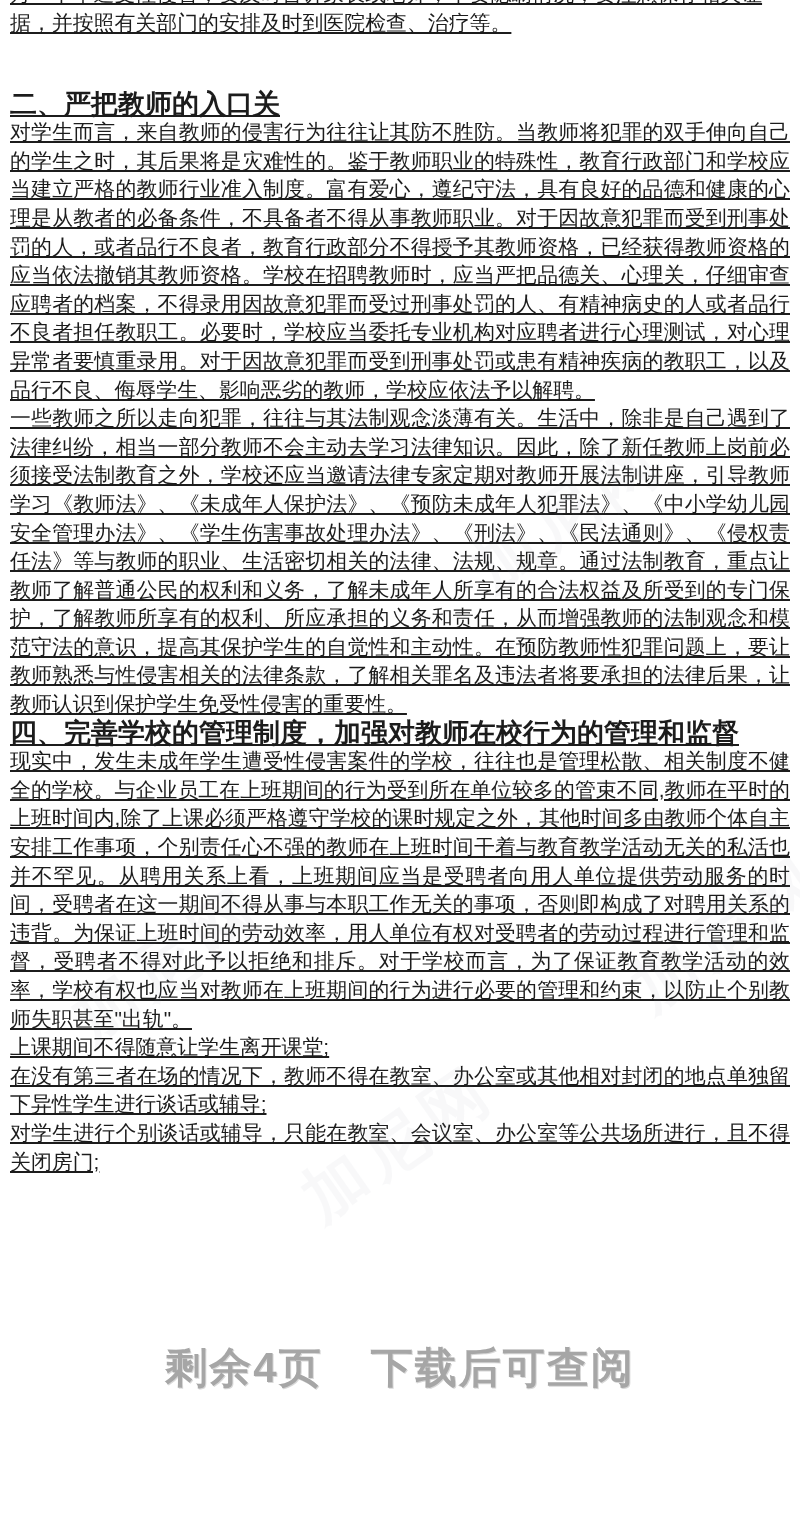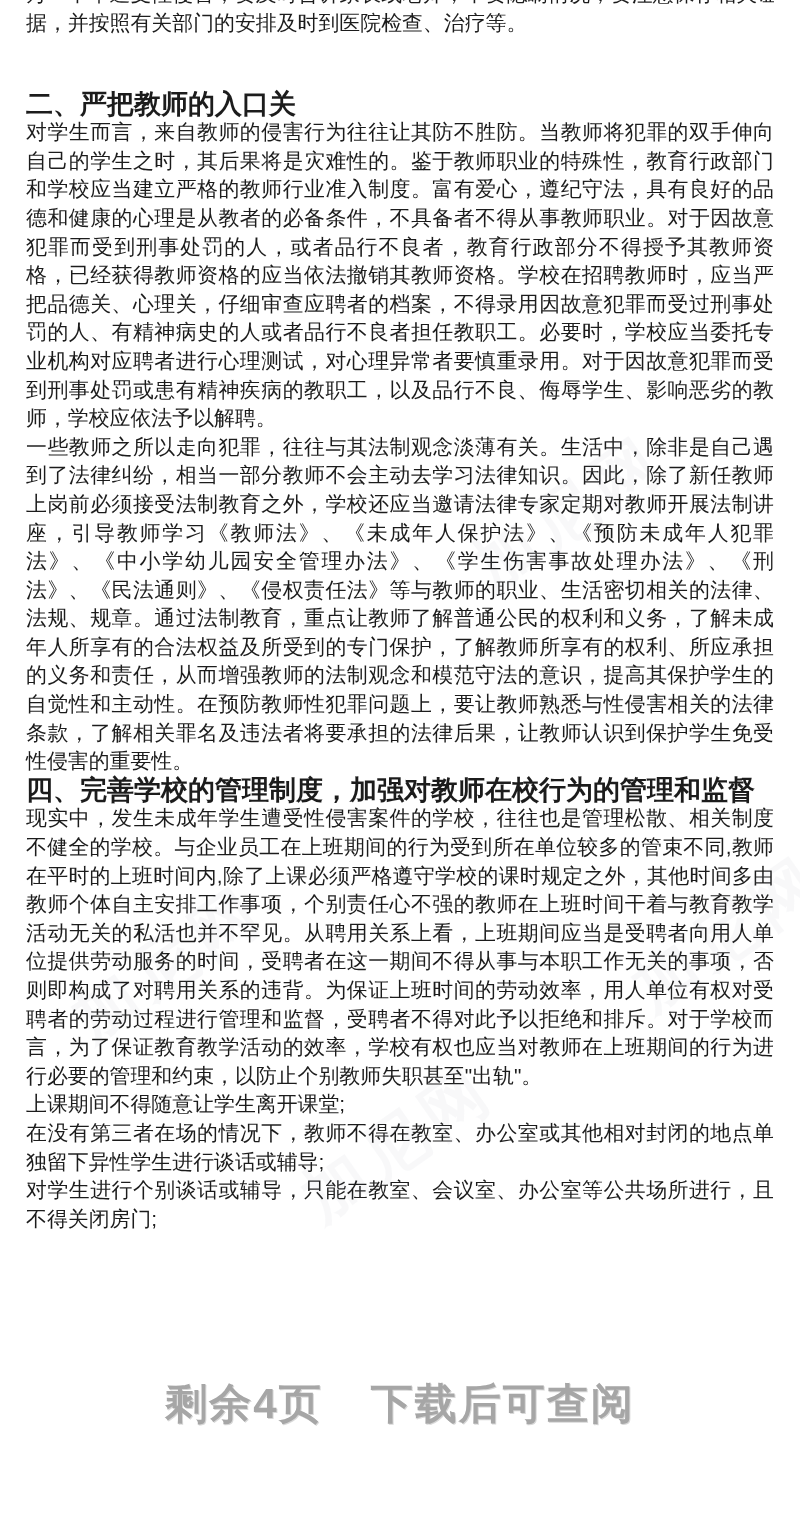--- a/index.html
+++ b/index.html
@@ -6,41 +6,42 @@
   body {
     width: 800px; height: 1526px;
     background: #ffffff;
     font-family: "Liberation Sans", sans-serif;
     color: #1c1c1c;
     position: relative;
     overflow: hidden;
   }
   .page { position: relative; width: 800px; height: 1526px; overflow: hidden; }
   .doc {
-    padding: 0 26px;
+    padding: 0 10px;
     font-size: 20.9px;
     line-height: 28.6px;
     text-align: justify;
     letter-spacing: 0;
+    text-decoration: underline;
   }
   
   .clip { height: 9px; overflow: hidden; position: relative; }
   .clip .line { margin: 0; position: relative; top: -20px; white-space: nowrap; }
   .para { margin: 0; }
   .para.intro { margin-bottom: 52px; }
   .sec-heading {
     font-weight: 700;
     font-size: 27px;
     line-height: 28.6px;
     margin: 0;
     text-align: left;
   }
   .promo {
     position: absolute;
-    left: 0; right: 0; top: 1376px;
+    left: 0; right: 0; top: 1340px;
     display: flex;
     justify-content: center;
     align-items: baseline;
     gap: 48px;
     font-size: 42px;
     font-weight: 700;
     color: #a6a6a6;
     text-shadow: 1px 1px 0 #d8d8d8;
     letter-spacing: 2px;
   }

